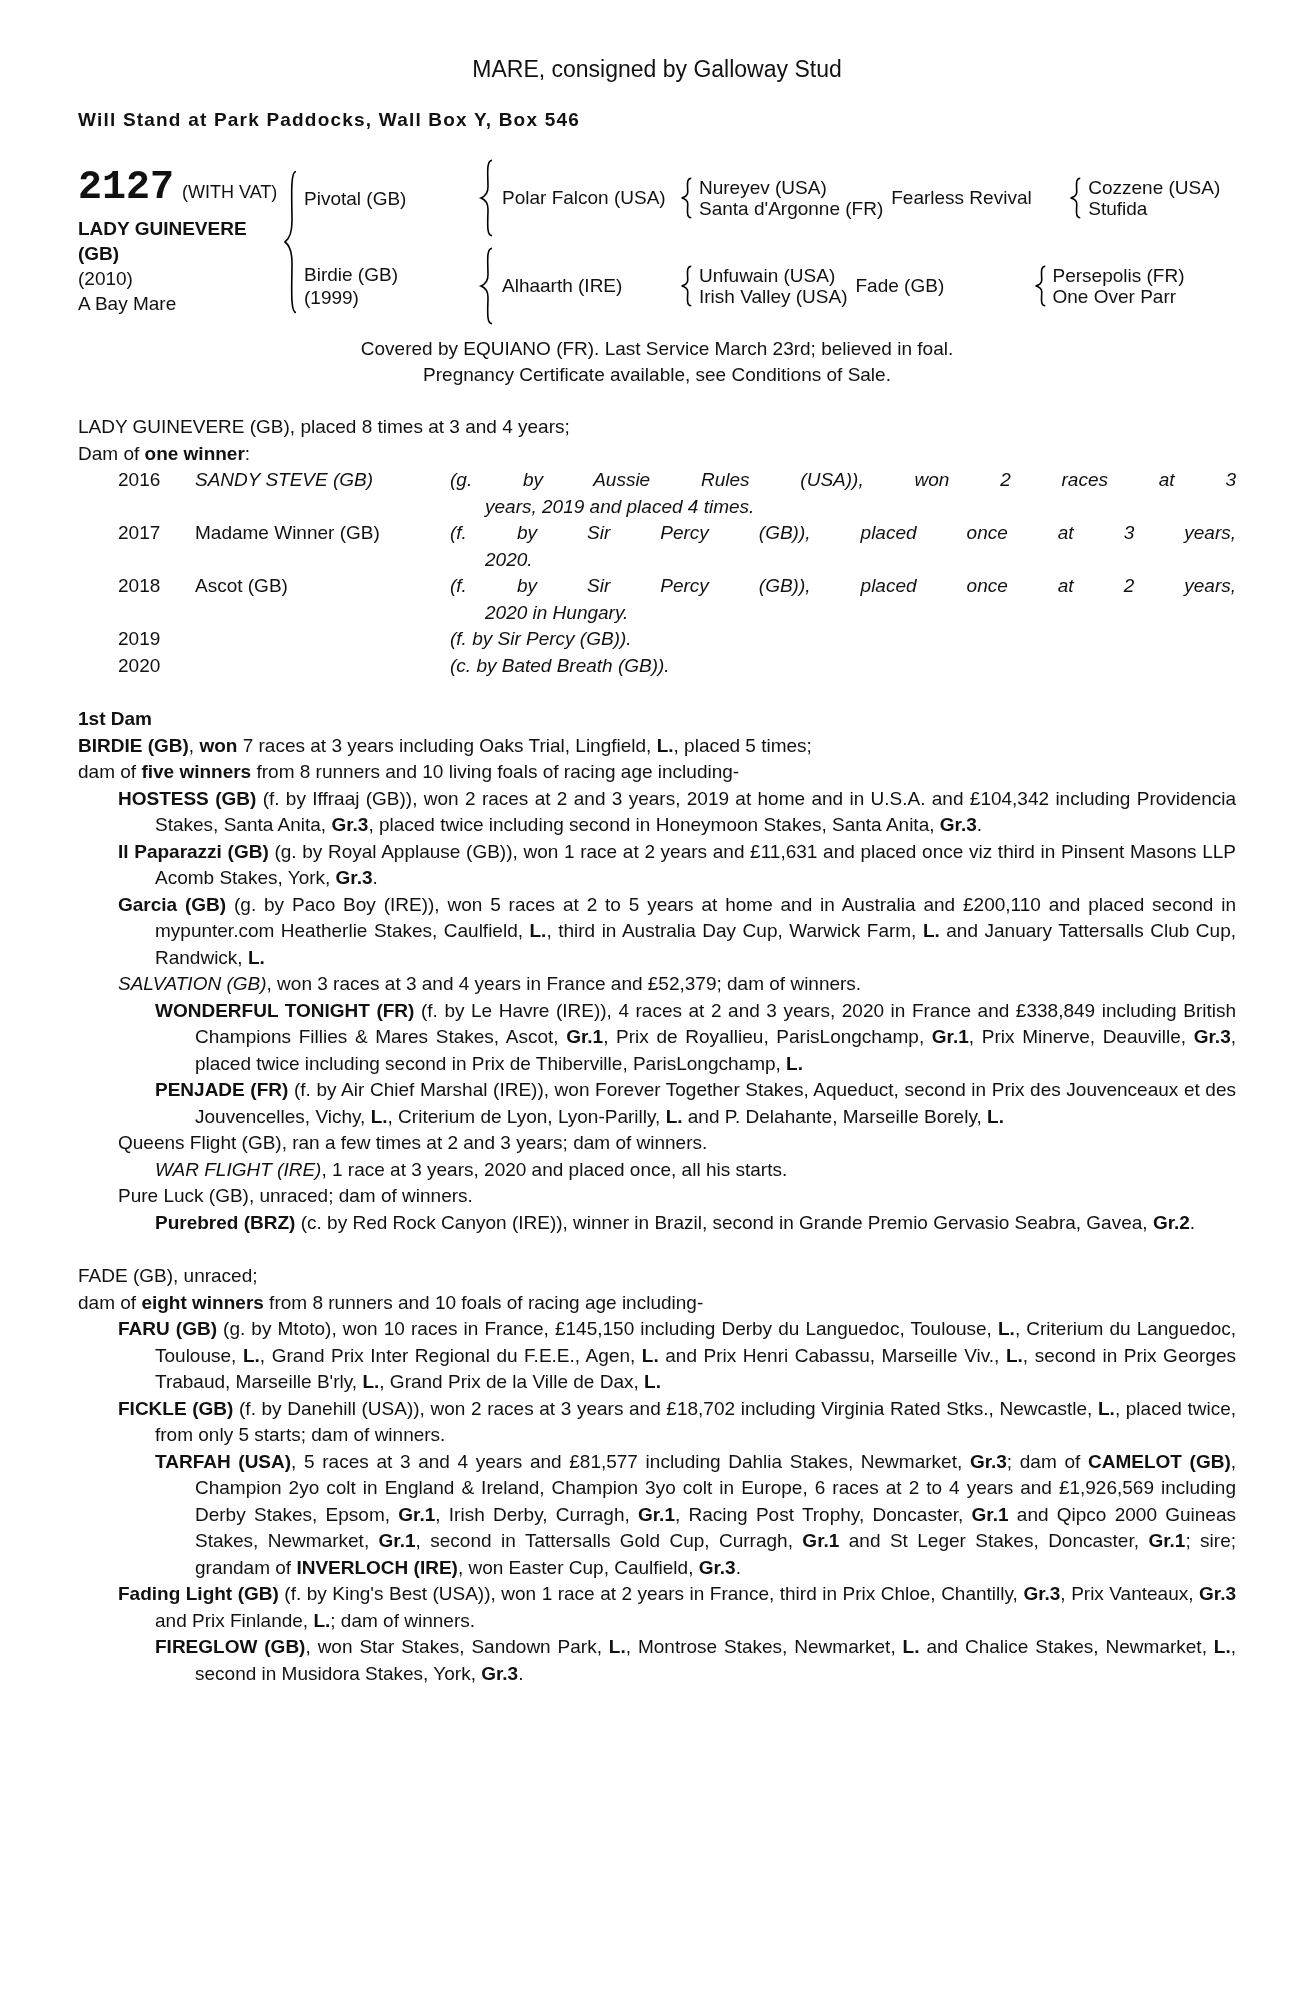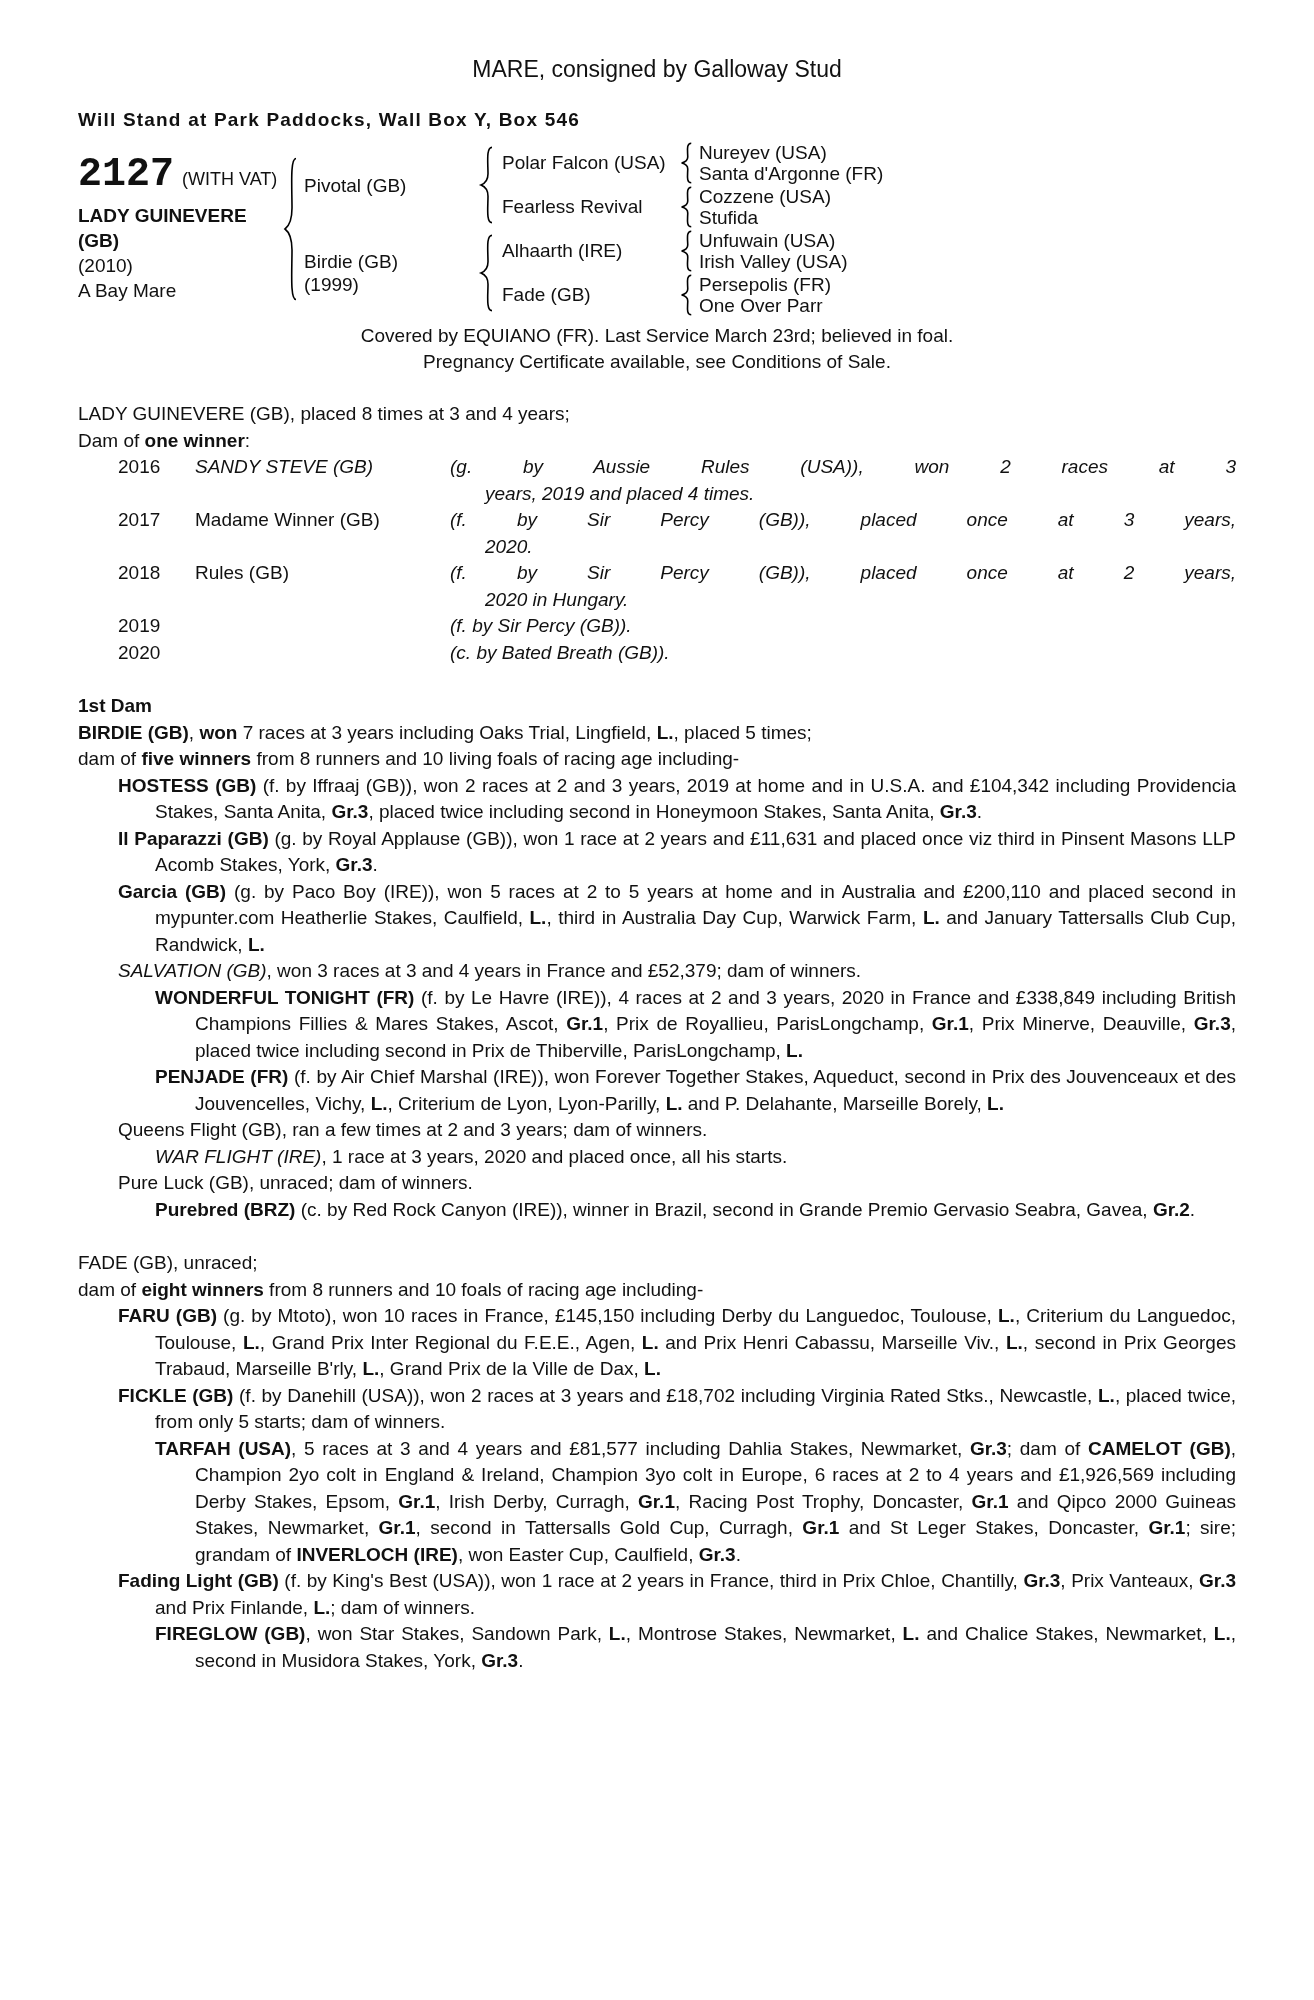--- a/index.html
+++ b/index.html
@@ -6,39 +6,39 @@
   html, body { margin: 0; padding: 0; }
   body {
     width: 1314px; height: 2000px; overflow: hidden;
     background: #ffffff; color: #111;
     font-family: "Liberation Sans", "DejaVu Sans", sans-serif;
     font-size: 19px;
   }
   .page { padding: 56px 78px 0 78px; }
 
   .title { text-align: center; font-size: 23px; margin-bottom: 26px; }
-  .standline { font-weight: bold; font-size: 19px; letter-spacing: 1.2px; margin-bottom: 10px; }
+  .standline { font-weight: bold; font-size: 19px; letter-spacing: 1.2px; margin-bottom: 23px; }
 
   
   .ped { display: flex; align-items: center; }
   .lotcol { width: 204px; flex: 0 0 auto; }
   .lotline { display: flex; align-items: baseline; gap: 8px; margin-bottom: 8px; }
   .lotnum { font-size: 40px; font-weight: bold; line-height: 1; font-family: Liberation Mono, monospace; }
   .vat { font-size: 18px; text-align: right; }
   .subjname { font-weight: bold; line-height: 25px; }
   .subjinfo { line-height: 25px; }
   .bracewrap { flex: 0 0 auto; width: 16px; }
   .bracewrap svg { width: 100%; height: 100%; display: block; }
   .blg { height: 150px; }
   .bmd { height: 80px; }
   .bsm { height: 42px; width: 14px; }
   .g1col { display: flex; flex-direction: column; }
   .g1row { display: flex; align-items: center; height: 88px; }
   .g1name { width: 180px; flex: 0 0 auto; line-height: 23px; padding-left: 6px; }
-  .g2col { display: flex; flex-direction: column; }
+  .g2col { display: flex; flex-direction: row; }
   .g2row { display: flex; align-items: center; height: 44px; }
   .g2name { width: 185px; flex: 0 0 auto; padding-left: 8px; }
   .g3pair { line-height: 21.5px; padding-left: 6px; white-space: nowrap; }
 
   .covered { text-align: center; margin-top: 6px; line-height: 26px; }
 
   .record { margin-top: 26px; }
   .para { line-height: 26.5px; text-align: justify; }
   .prow { display: flex; line-height: 26.5px; }
   .pyear { width: 77px; margin-left: 40px; flex: 0 0 auto; }
@@ -182,21 +182,21 @@
       <div class="prow">
         <div class="pyear">2017</div>
         <div class="pname"><span>Madame Winner (GB)</span></div>
         <div class="pdesc">
             <div class="line jline">(f. by Sir Percy (GB)), placed once at 3 years,</div>
             <div class="line">2020.</div>
           </div>
       </div>
       <div class="prow">
         <div class="pyear">2018</div>
-        <div class="pname"><span>Rules (GB)</span></div>
+        <div class="pname"><span>Ascot (GB)</span></div>
         <div class="pdesc">
             <div class="line jline">(f. by Sir Percy (GB)), placed once at 2 years,</div>
             <div class="line">2020 in Hungary.</div>
           </div>
       </div>
       <div class="prow">
         <div class="pyear">2019</div>
         <div class="pname"></div>
         <div class="pdesc">
             <div class="line">(f. by Sir Percy (GB)).</div>

